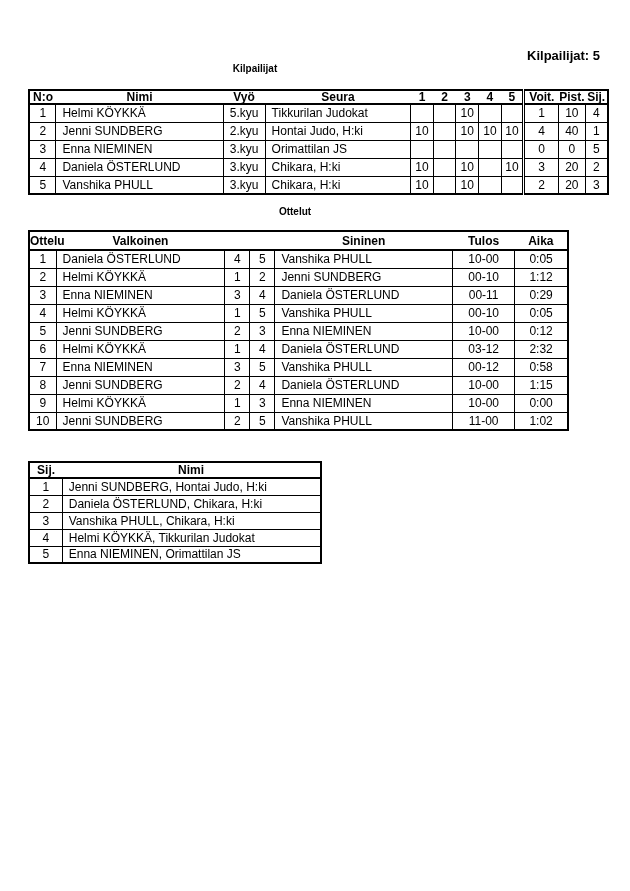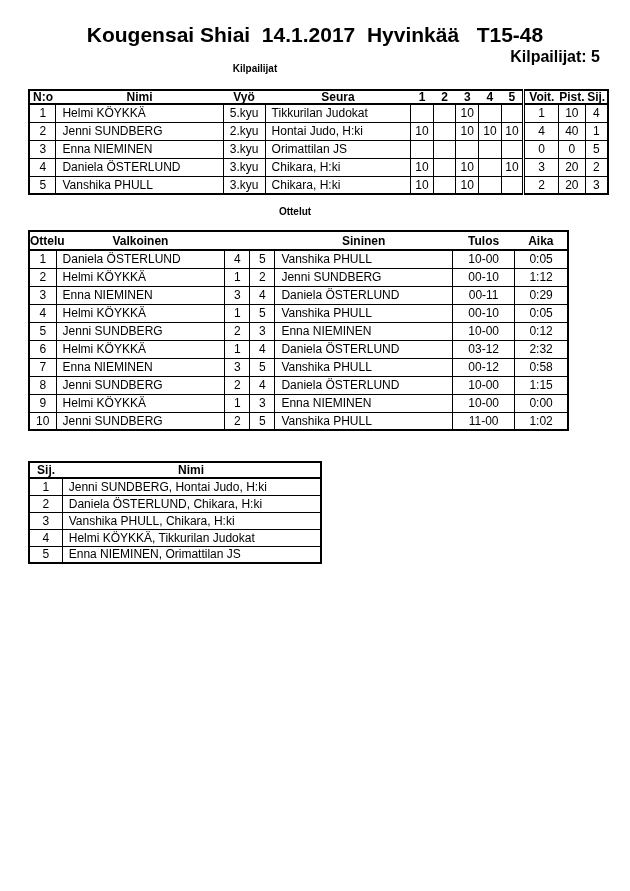--- a/index.html
+++ b/index.html
@@ -9,21 +9,21 @@
     font-family:"Liberation Sans","DejaVu Sans",sans-serif;
     overflow:hidden;
   }
   .title {
     position:absolute; top:24px; left:0; width:630px;
     text-align:center; font-weight:bold; font-size:21px;
     white-space:pre; line-height:1;
   }
   .count {
     position:absolute; top:49px; right:30px;
-    font-size:16px; font-weight:bold; line-height:1;
+    font-size:13px; font-weight:bold; line-height:1;
   }
   .sheading {
     position:absolute; font-size:10px; font-weight:bold;
     text-align:center; line-height:1;
   }
   #h-kilpailijat { top:64px;  left:0; width:510px; }
   #h-ottelut     { top:207px; left:0; width:590px; }
   #h-tulokset    { top:439px; left:0; width:345px; }
 
   table {
@@ -54,21 +54,20 @@
   #t-ottelut     thead tr { height:19px; }
   #t-ottelut     tbody tr { height:18px; }
   #t-tulokset    thead tr { height:16px; }
   #t-tulokset    tbody tr { height:17px; }
 </style>
 </head>
 <body>
 
 <div class="page">
 
-  <div class="title">Kougensai Shiai  14.1.2017  Hyvinkää   T15-48</div>
   <div class="count">Kilpailijat: 5</div>
 
   <div class="sheading" id="h-kilpailijat">Kilpailijat</div>
 
   <table id="t-kilpailijat">
     <colgroup>
       <col style="width:25px">
         <col style="width:155px">
         <col style="width:39px">
         <col style="width:135px">

